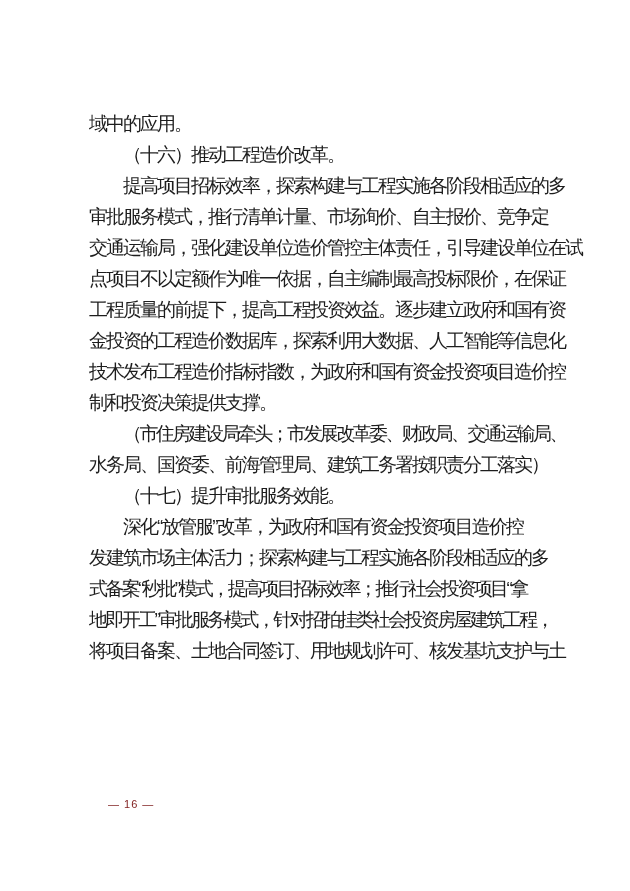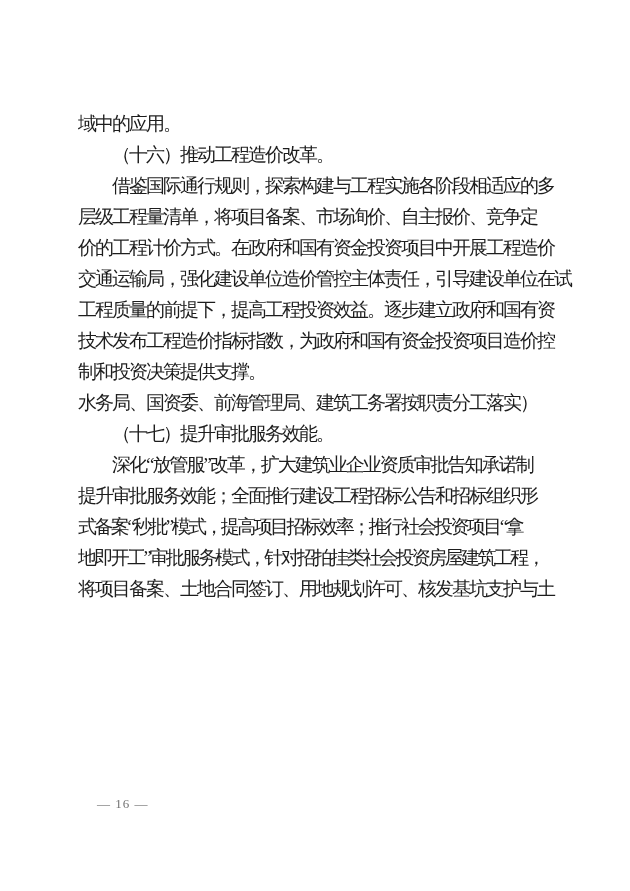--- a/index.html
+++ b/index.html
@@ -6,22 +6,23 @@
     margin: 0;
     padding: 0;
     background: #ffffff;
   }
   .page {
     position: relative;
     width: 576px;
     height: 891px;
     background: #ffffff;
     overflow: hidden;
-    font-family: Liberation Serif, serif;
+    font-family: Liberation Sans, sans-serif;
     color: #1d1d1d;
+    margin-left: 11px;
   }
   .body-text {
     position: absolute;
     left: 78px;
     top: 108px;
     width: 476px;
   }
   .line {
     height: 31px;
     line-height: 31px;
@@ -37,43 +38,45 @@
     letter-spacing: -2.6px;
   }
   .footer {
     position: absolute;
     left: 97px;
     top: 793px;
     height: 20px;
     line-height: 20px;
   }
   .page-number {
-    font-size: 13px;
+    font-size: 11px;
     letter-spacing: 1px;
-    color: #737373;
+    color: #7f1d1d;
   }
 </style>
 </head>
 <body>
 
 <div class="page" style="background: rgb(255, 255, 255); color: rgb(29, 29, 29);">
   <div class="body-text" id="body-text">
       <div class="line">域中的应用。</div>
       <div class="line indent">（十六）推动工程造价改革。</div>
-      <div class="line indent">借鉴国际通行规则，探索构建与工程实施各阶段相适应的多</div>
-      <div class="line">层级工程量清单，将项目备案、市场询价、自主报价、竞争定</div>
-      <div class="line">价的工程计价方式。在政府和国有资金投资项目中开展工程造价</div>
+      <div class="line indent">提高项目招标效率，探索构建与工程实施各阶段相适应的多</div>
+      <div class="line">审批服务模式，推行清单计量、市场询价、自主报价、竞争定</div>
       <div class="line">交通运输局，强化建设单位造价管控主体责任，引导建设单位在试</div>
+      <div class="line">点项目不以定额作为唯一依据，自主编制最高投标限价，在保证</div>
       <div class="line">工程质量的前提下，提高工程投资效益。逐步建立政府和国有资</div>
+      <div class="line">金投资的工程造价数据库，探索利用大数据、人工智能等信息化</div>
       <div class="line">技术发布工程造价指标指数，为政府和国有资金投资项目造价控</div>
       <div class="line">制和投资决策提供支撑。</div>
+      <div class="line indent tight">（市住房建设局牵头；市发展改革委、财政局、交通运输局、</div>
       <div class="line">水务局、国资委、前海管理局、建筑工务署按职责分工落实）</div>
       <div class="line indent">（十七）提升审批服务效能。</div>
-      <div class="line indent">深化“放管服”改革，扩大建筑业企业资质审批告知承诺制</div>
-      <div class="line">提升审批服务效能；全面推行建设工程招标公告和招标组织形</div>
+      <div class="line indent">深化“放管服”改革，为政府和国有资金投资项目造价控</div>
+      <div class="line">发建筑市场主体活力；探索构建与工程实施各阶段相适应的多</div>
       <div class="line tight">式备案“秒批”模式，提高项目招标效率；推行社会投资项目“拿</div>
       <div class="line tight">地即开工”审批服务模式，针对招拍挂类社会投资房屋建筑工程，</div>
       <div class="line">将项目备案、土地合同签订、用地规划许可、核发基坑支护与土</div>
     </div>
   <div class="footer">
     <span class="page-number">— 16 —</span>
   </div>
 </div>
 
 </body></html>

